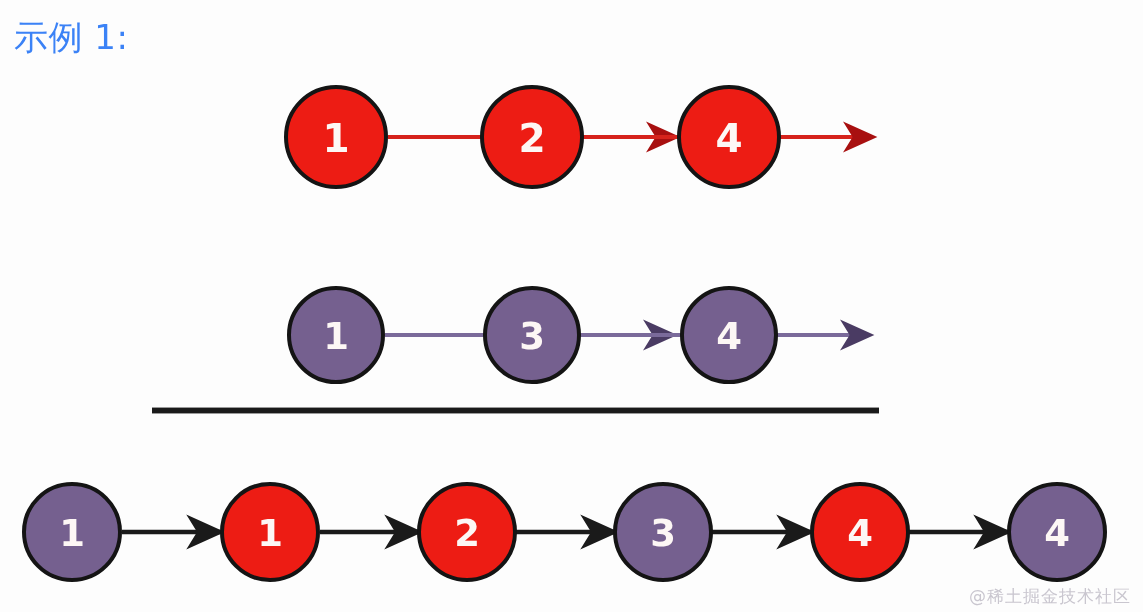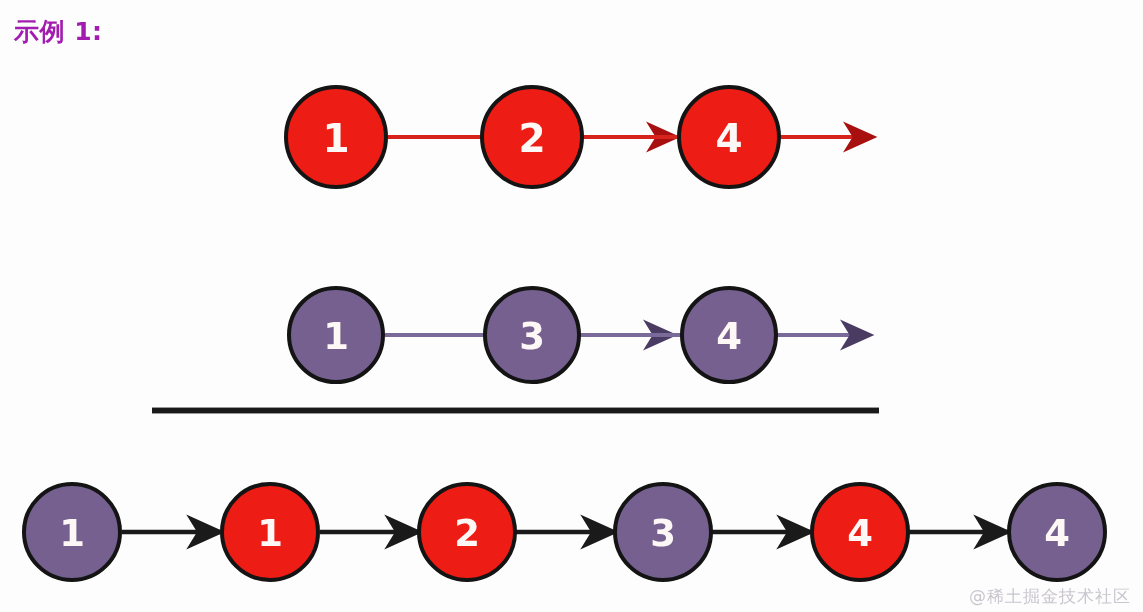--- a/index.html
+++ b/index.html
@@ -19,23 +19,23 @@
     position: relative;
     width: 1143px;
     height: 612px;
   }
 
   
   .heading {
     position: absolute;
     left: 14px;
     top: 15px;
-    font-size: 25px;
-    font-weight: 700;
-    color: #a21caf;
+    font-size: 34px;
+    font-weight: 400;
+    color: #3b82f6;
     letter-spacing: 0.5px;
     white-space: nowrap;
   }
 
   
   #diagram {
     position: absolute;
     left: 0;
     top: 0;
     width: 1143px;

